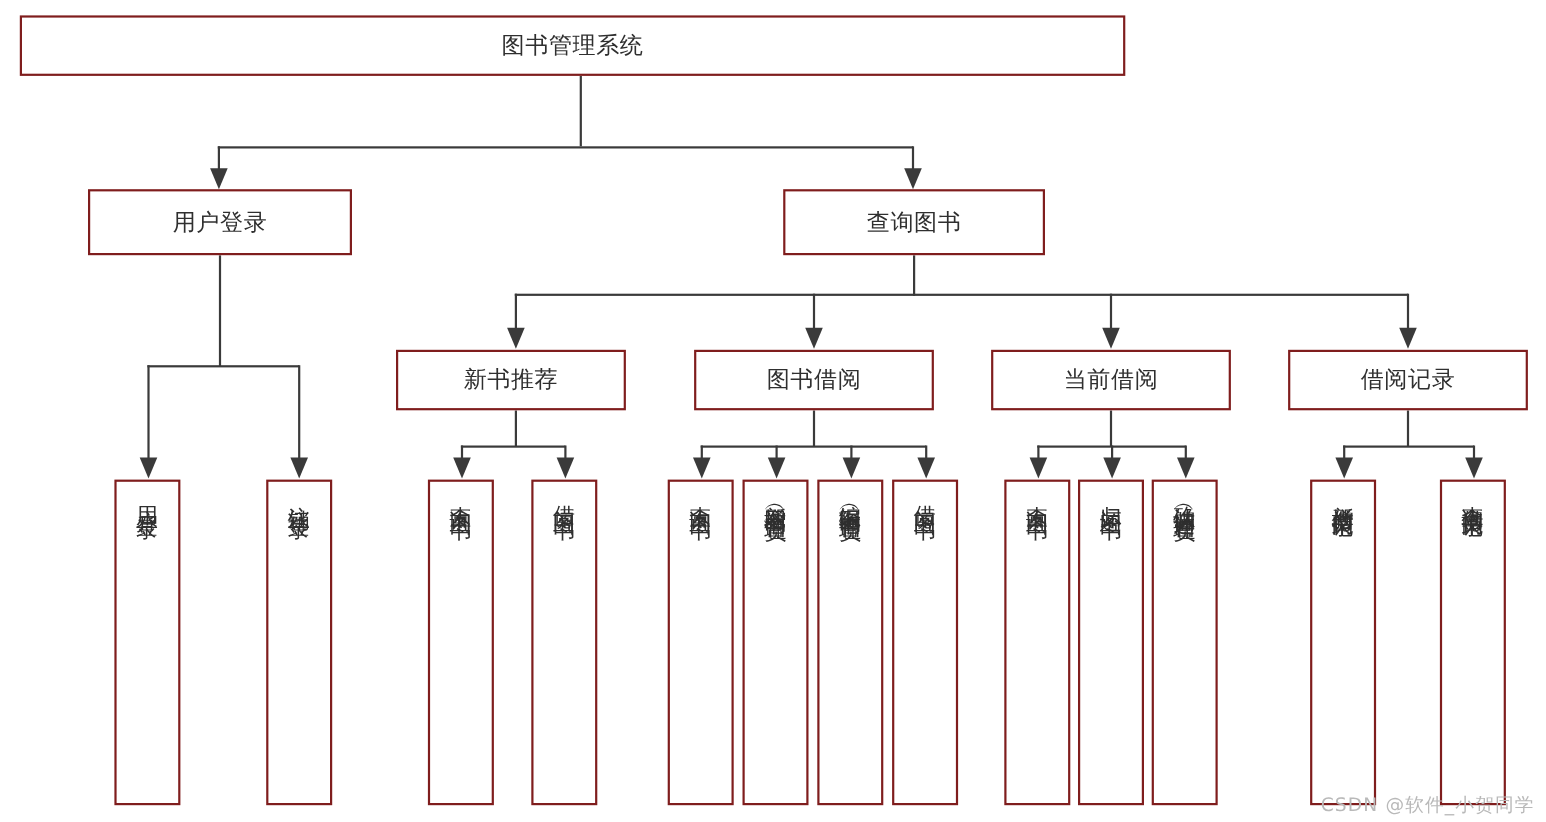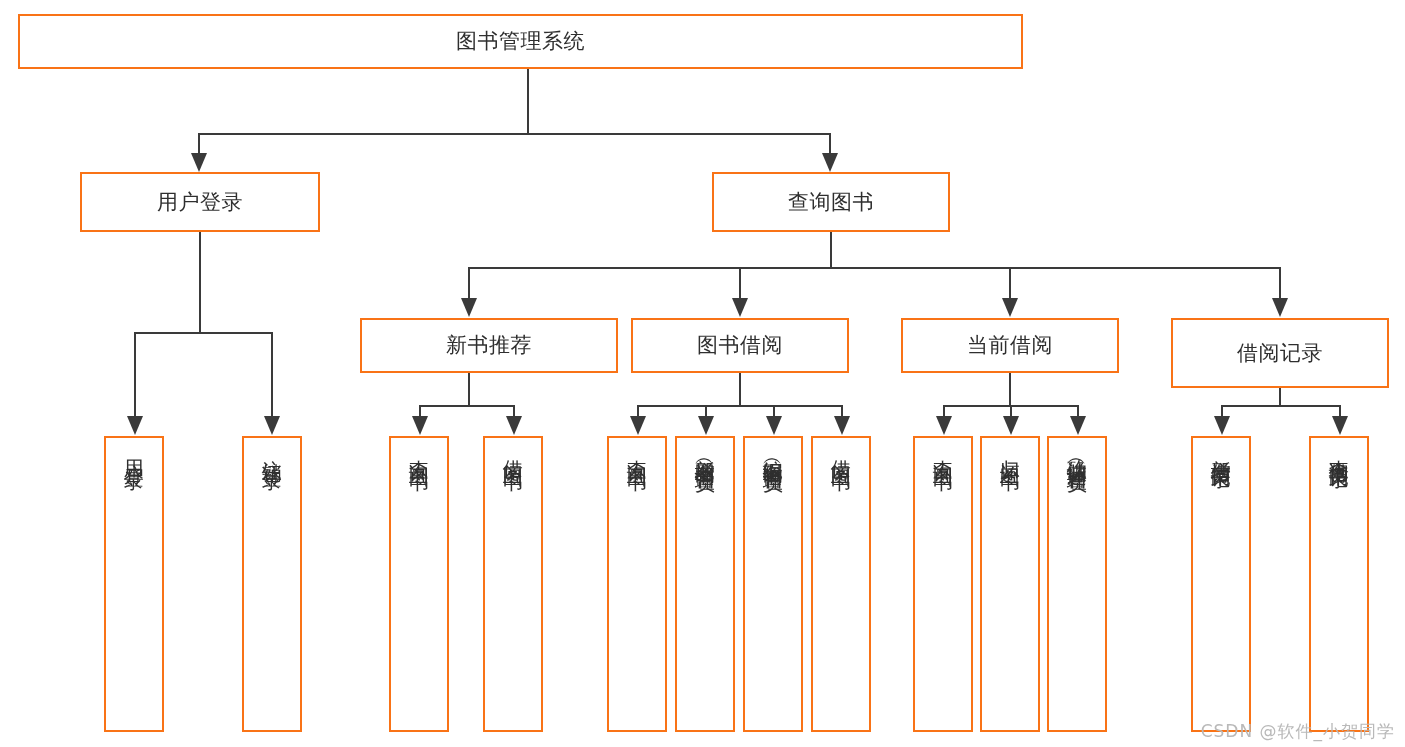--- a/index.html
+++ b/index.html
@@ -11,21 +11,21 @@
     overflow:hidden;
     position:relative;
   }
   #diagram{
     position:absolute;left:0;top:0;width:1405px;height:747px;
   }
   .node{
     position:absolute;
     box-sizing:border-box;
     background:#ffffff;
-    border:2px solid #f97316;
+    border:2px solid #7f1d1d;
     display:flex;
     align-items:center;
     justify-content:center;
     color:#2a2a2a;
     z-index:3;
   }
   .node .lbl{
     font-size:21px;
     line-height:1.18;
     letter-spacing:0.5px;
@@ -114,30 +114,30 @@
   <div class="edge h" style="left:468px;top:267px;width:812px;"></div>
   <div class="edge v" style="left:468px;top:267px;height:33px;"></div>
   <div class="arrow" style="left:461px;top:298px;"></div>
   <div class="edge v" style="left:739px;top:267px;height:33px;"></div>
   <div class="arrow" style="left:732px;top:298px;"></div>
   <div class="edge v" style="left:1009px;top:267px;height:33px;"></div>
   <div class="arrow" style="left:1002px;top:298px;"></div>
   <div class="edge v" style="left:1279px;top:267px;height:33px;"></div>
   <div class="arrow" style="left:1272px;top:298px;"></div>
 
-  <div class="node" style="left:360px;top:318px;width:258px;height:55px;">
+  <div class="node" style="left:360px;top:318px;width:209px;height:55px;">
     <span class="lbl">新书推荐</span>
   </div>
   <div class="node" style="left:631px;top:318px;width:218px;height:55px;">
     <span class="lbl">图书借阅</span>
   </div>
   <div class="node" style="left:901px;top:318px;width:218px;height:55px;">
     <span class="lbl">当前借阅</span>
   </div>
-  <div class="node" style="left:1171px;top:318px;width:218px;height:70px;">
+  <div class="node" style="left:1171px;top:318px;width:218px;height:55px;">
     <span class="lbl">借阅记录</span>
   </div>
 
   <div class="edge v" style="left:468px;top:373px;height:33px;"></div>
   <div class="edge h" style="left:419px;top:405px;width:95px;"></div>
   <div class="edge v" style="left:419px;top:405px;height:14px;"></div>
   <div class="arrow" style="left:412px;top:416px;"></div>
   <div class="edge v" style="left:513px;top:405px;height:14px;"></div>
   <div class="arrow" style="left:506px;top:416px;"></div>
 

